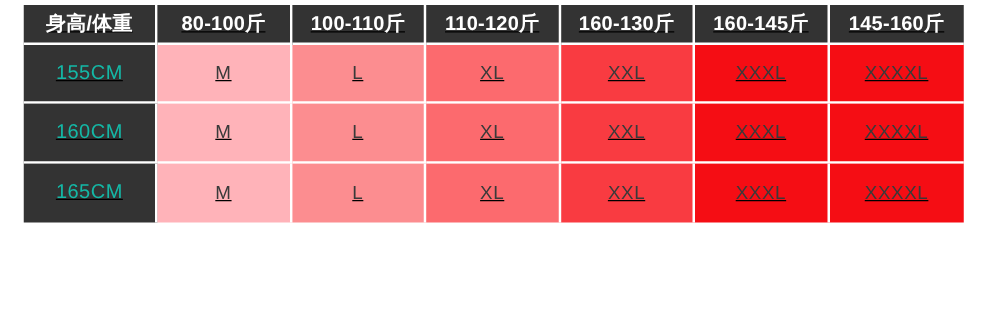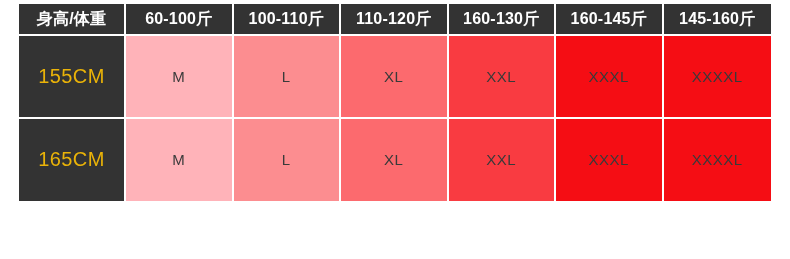--- a/index.html
+++ b/index.html
@@ -17,24 +17,25 @@
   #size-chart-wrap {
     position: absolute;
     left: 19px;
     top: 4px;
     width: 752px;
     height: 246px;
   }
 
   table.size-chart {
     width: 752px;
-    height: 197px;
+    height: 174px;
     border-collapse: separate;
     border-spacing: 0;
     table-layout: fixed;
+    text-decoration: underline;
   }
 
   table.size-chart col.col-height { width: 107px; }
   table.size-chart col.col-weight { width: 107.5px; }
 
   table.size-chart th,
   table.size-chart td {
     padding: 0;
     margin: 0;
     text-align: center;
@@ -60,22 +61,22 @@
     font-weight: bold;
     letter-spacing: 0.2px;
   }
   table.size-chart thead th.head-corner {
     font-size: 16px;
   }
 
   
   table.size-chart td.height-cell {
     background: #333333;
-    color: #eab308;
-    font-size: 20px;
+    color: #14b8a6;
+    font-size: 16px;
     font-weight: normal;
     letter-spacing: 0.4px;
   }
 
   
   table.size-chart tbody tr {
     height: 35.6px;
   }
 
   table.size-chart td.size-cell {
@@ -95,31 +96,40 @@
       <col class="col-weight">
         <col class="col-weight">
         <col class="col-weight">
       <col class="col-weight">
         <col class="col-weight">
         <col class="col-weight">
     </colgroup>
     <thead>
       <tr>
         <th class="head-corner">身高/体重</th>
-        <th>60-100斤</th>
+        <th>80-100斤</th>
         <th>100-110斤</th>
         <th>110-120斤</th>
         <th>160-130斤</th>
         <th>160-145斤</th>
         <th>145-160斤</th>
       </tr>
     </thead>
     <tbody id="chart-body">
         <tr>
           <td class="height-cell">155CM</td>
+          <td class="size-cell" style="background: rgb(255, 179, 185);">M</td>
+          <td class="size-cell" style="background: rgb(252, 141, 144);">L</td>
+          <td class="size-cell" style="background: rgb(252, 106, 110);">XL</td>
+          <td class="size-cell" style="background: rgb(249, 59, 65);">XXL</td>
+          <td class="size-cell" style="background: rgb(245, 13, 20);">XXXL</td>
+          <td class="size-cell" style="background: rgb(245, 13, 20);">XXXXL</td>
+        </tr>
+        <tr>
+          <td class="height-cell">160CM</td>
           <td class="size-cell" style="background: rgb(255, 179, 185);">M</td>
           <td class="size-cell" style="background: rgb(252, 141, 144);">L</td>
           <td class="size-cell" style="background: rgb(252, 106, 110);">XL</td>
           <td class="size-cell" style="background: rgb(249, 59, 65);">XXL</td>
           <td class="size-cell" style="background: rgb(245, 13, 20);">XXXL</td>
           <td class="size-cell" style="background: rgb(245, 13, 20);">XXXXL</td>
         </tr>
         <tr>
           <td class="height-cell">165CM</td>
           <td class="size-cell" style="background: rgb(255, 179, 185);">M</td>

